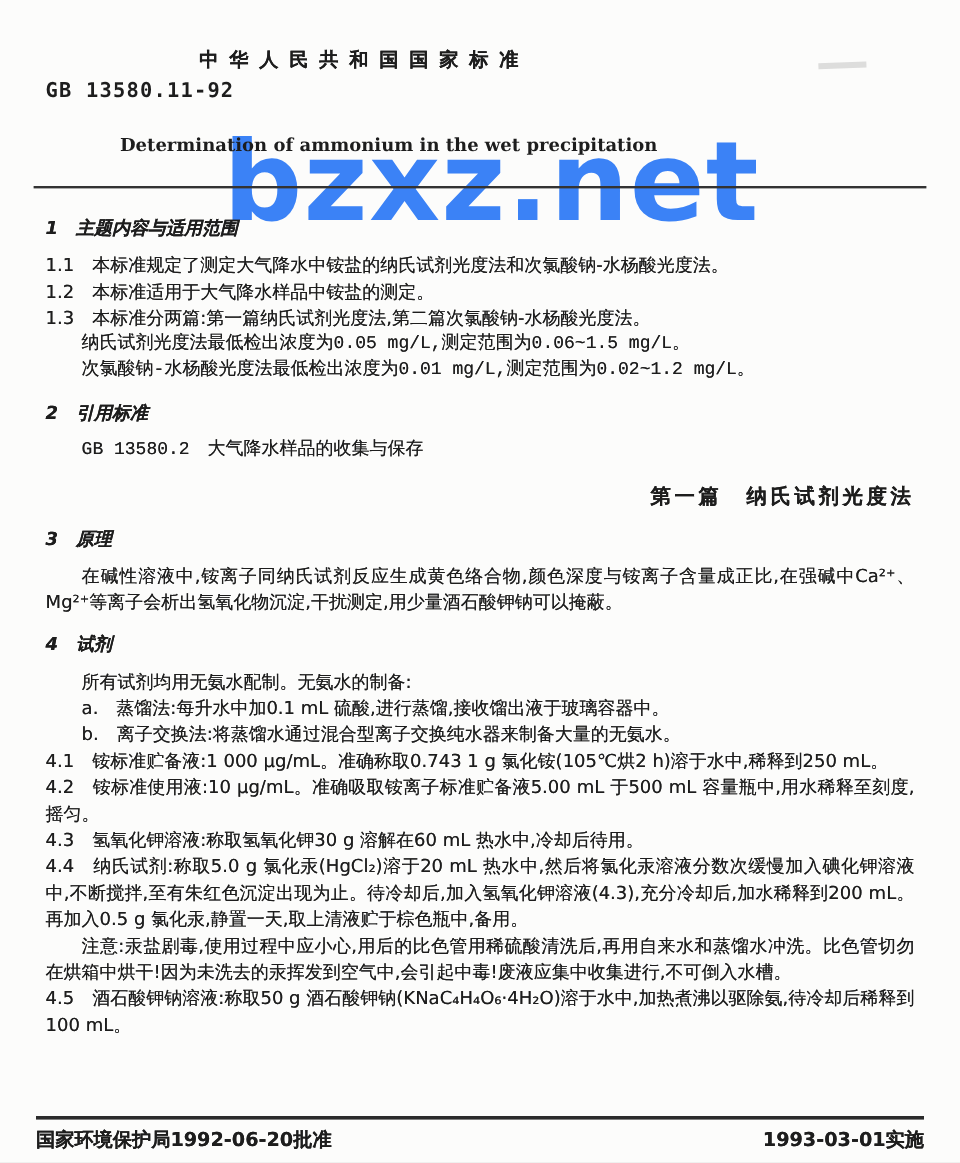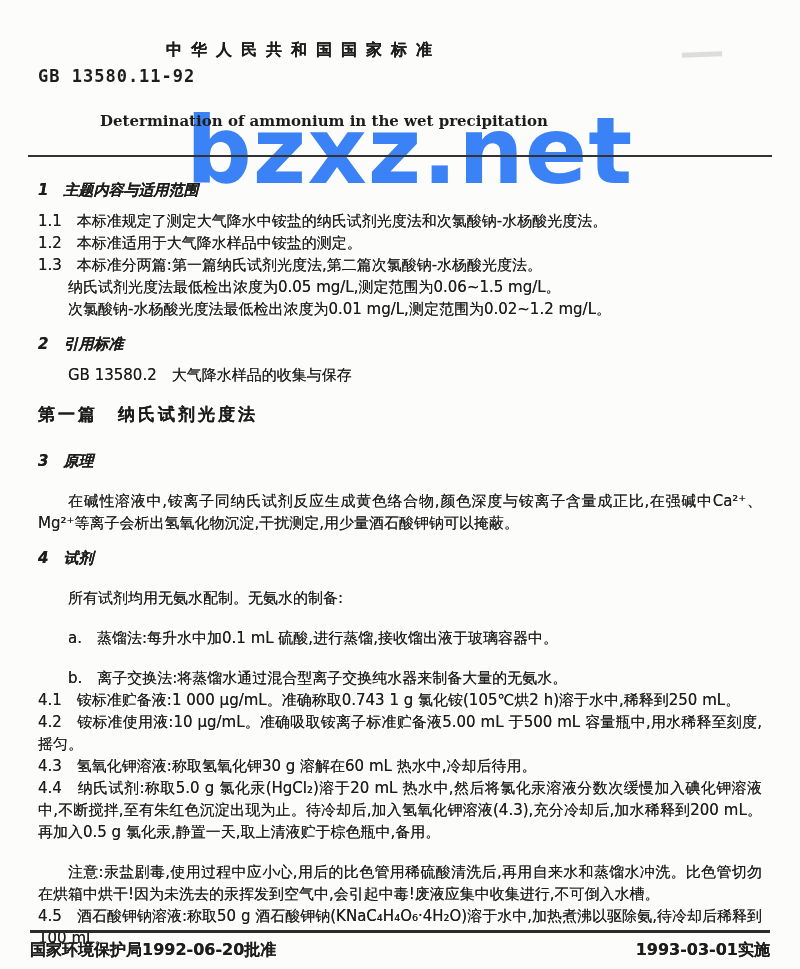--- a/index.html
+++ b/index.html
@@ -61,26 +61,26 @@
   }
   .doc-body {
     margin-top:22px;
     font-size:15px;
     line-height:22px;
     text-align:justify;
     text-shadow:0 0 .4px #444;
   }
   .blk { margin:0; }
   .h   { font-weight:bold; margin:13px 0 9px 0; text-shadow:0 0 .5px #222;font-style:italic; }
-  .ind { padding-left:2em; }      
-  .fi  { text-indent:2em;margin-top:18px; }       
+  .ind { padding-left:2em;font-family:Liberation Mono, monospace; }      
+  .fi  { text-indent:2em; }       
   .center-h {
-    text-align:left; font-weight:bold;
+    text-align:right; font-weight:bold;
     font-size:17px; letter-spacing:3px;
-    margin:17px 0 25px 0;
+    margin:17px 0 13px 0;
     text-shadow:0 0 .5px #222;
   }
   .footer {
     position:absolute; z-index:1;
     left:30px; right:30px; bottom:8px;
   }
   .footer-rule { border:none; border-top:3px solid #2b2b2b; margin:0 0 7px 0; }
   .footer-row {
     display:flex; justify-content:space-between; align-items:center;
     font-weight:bold; font-size:16px;

